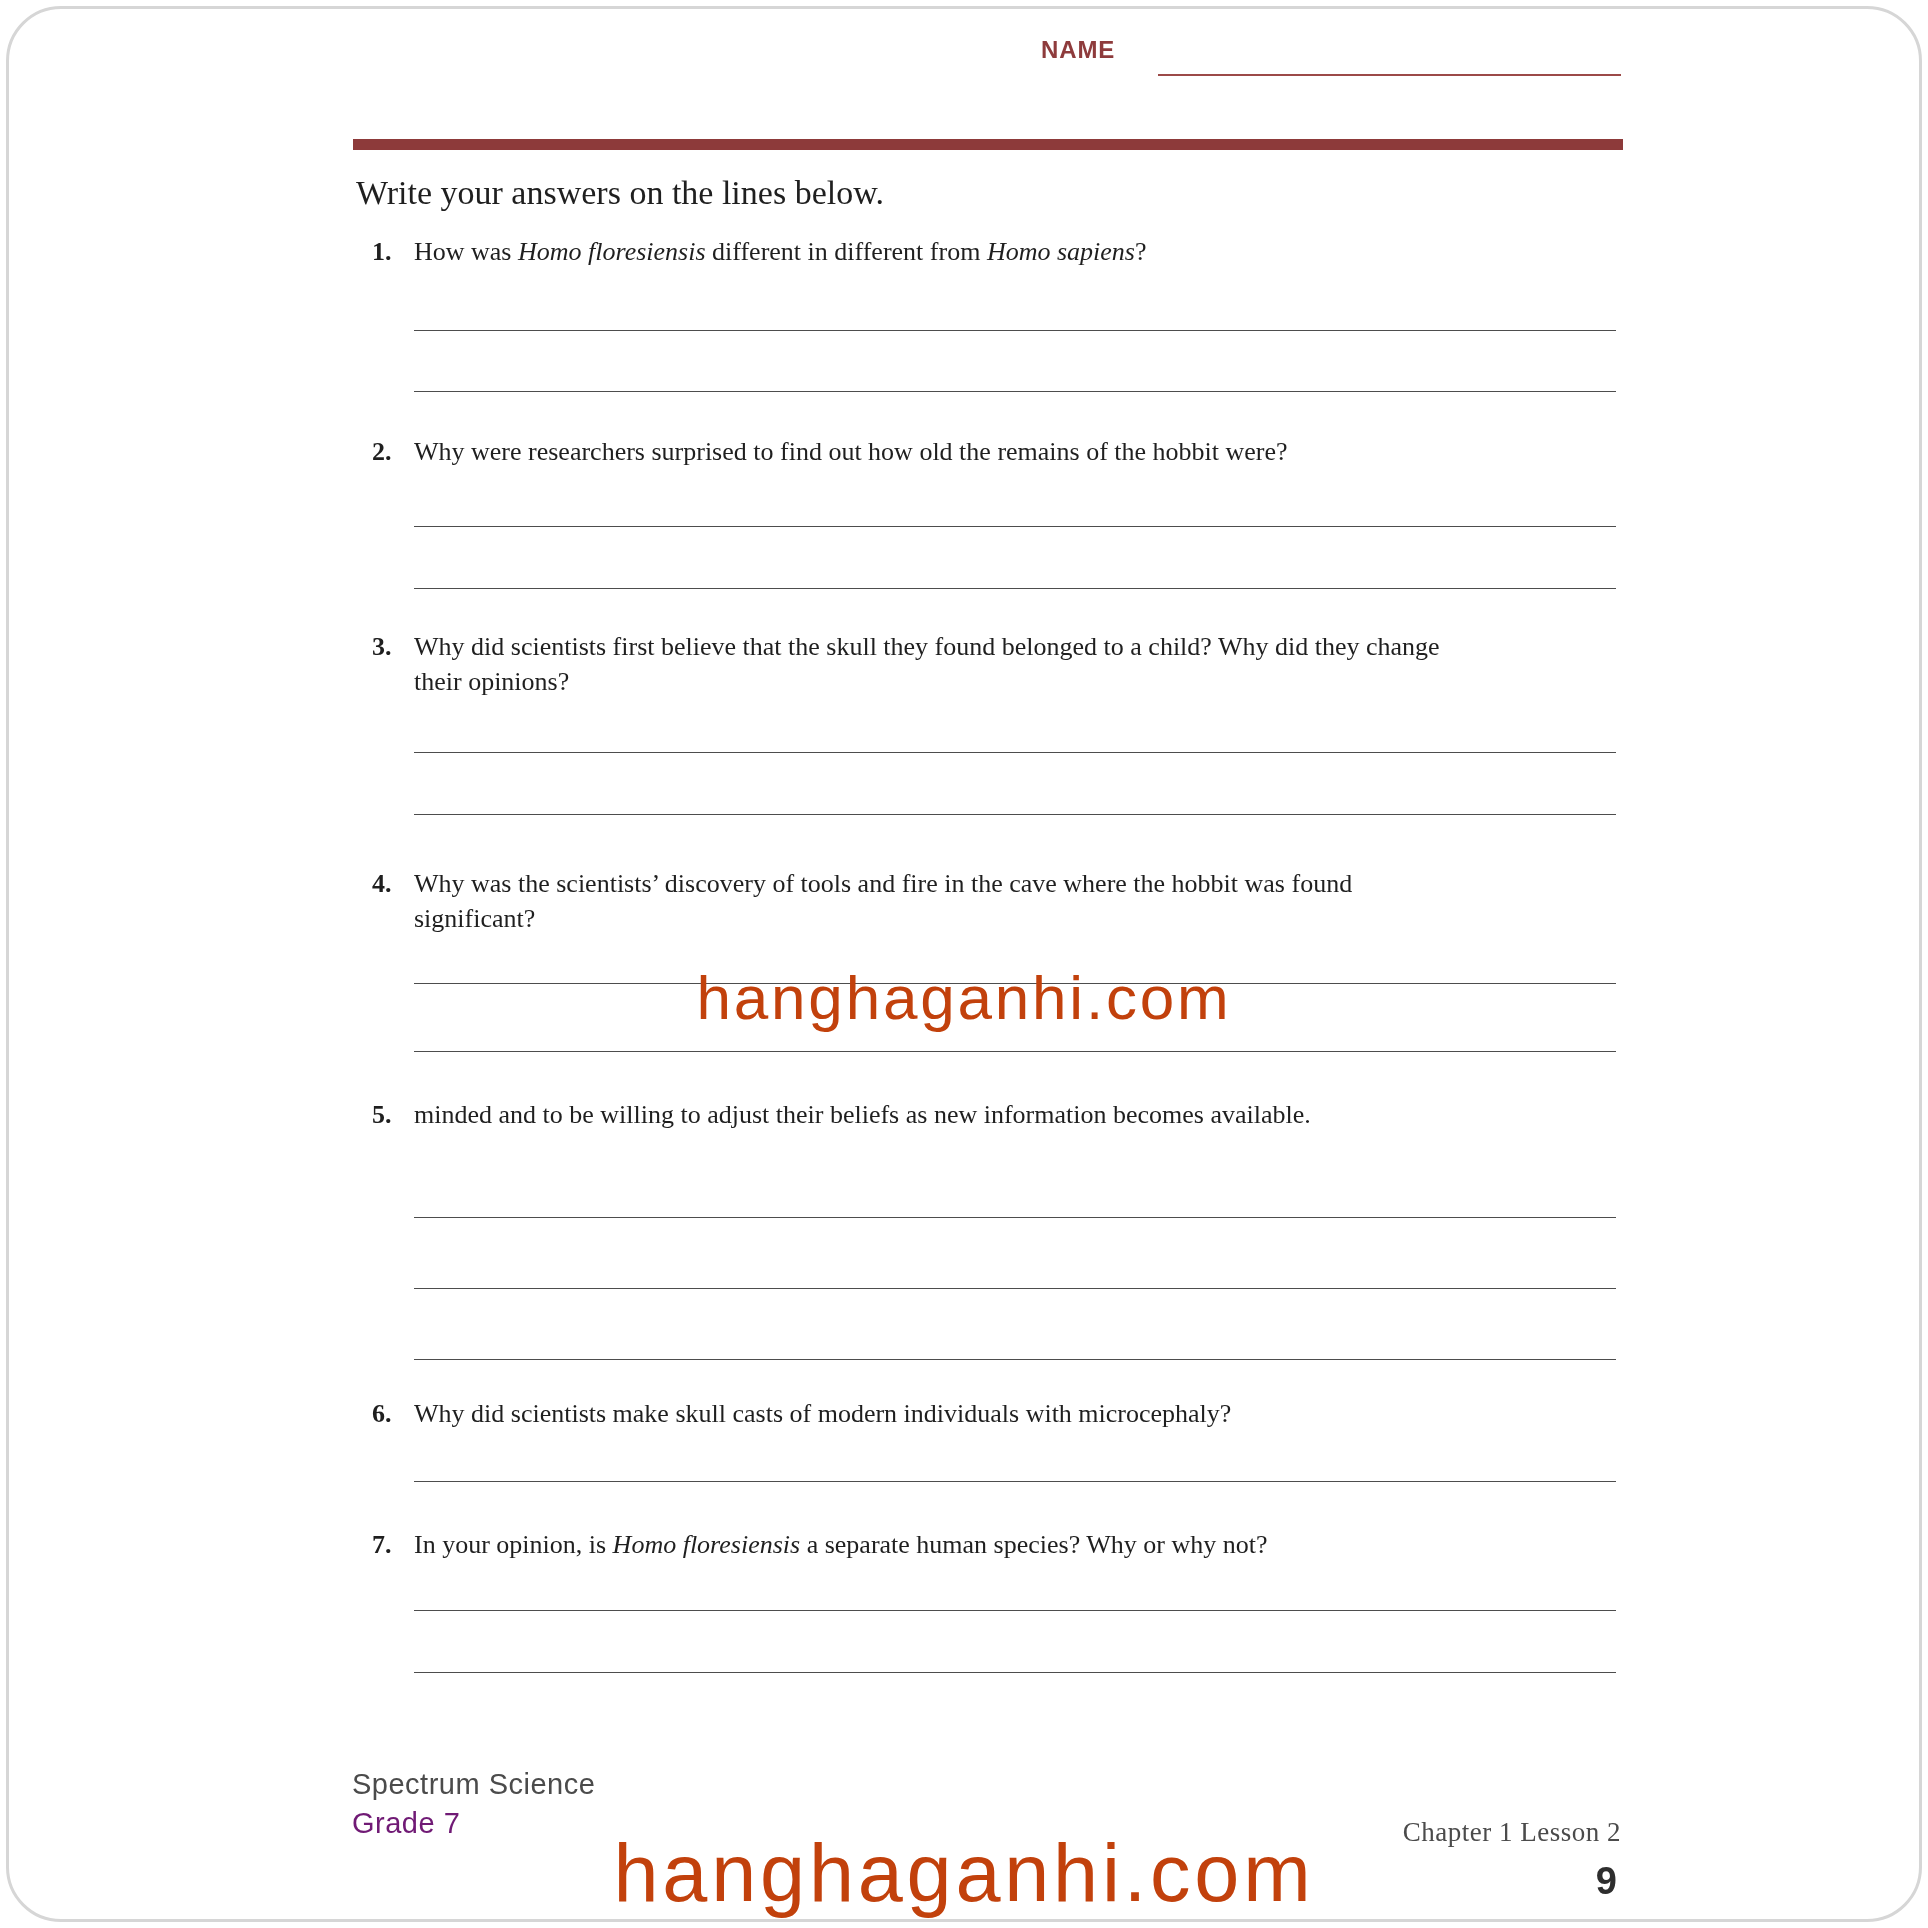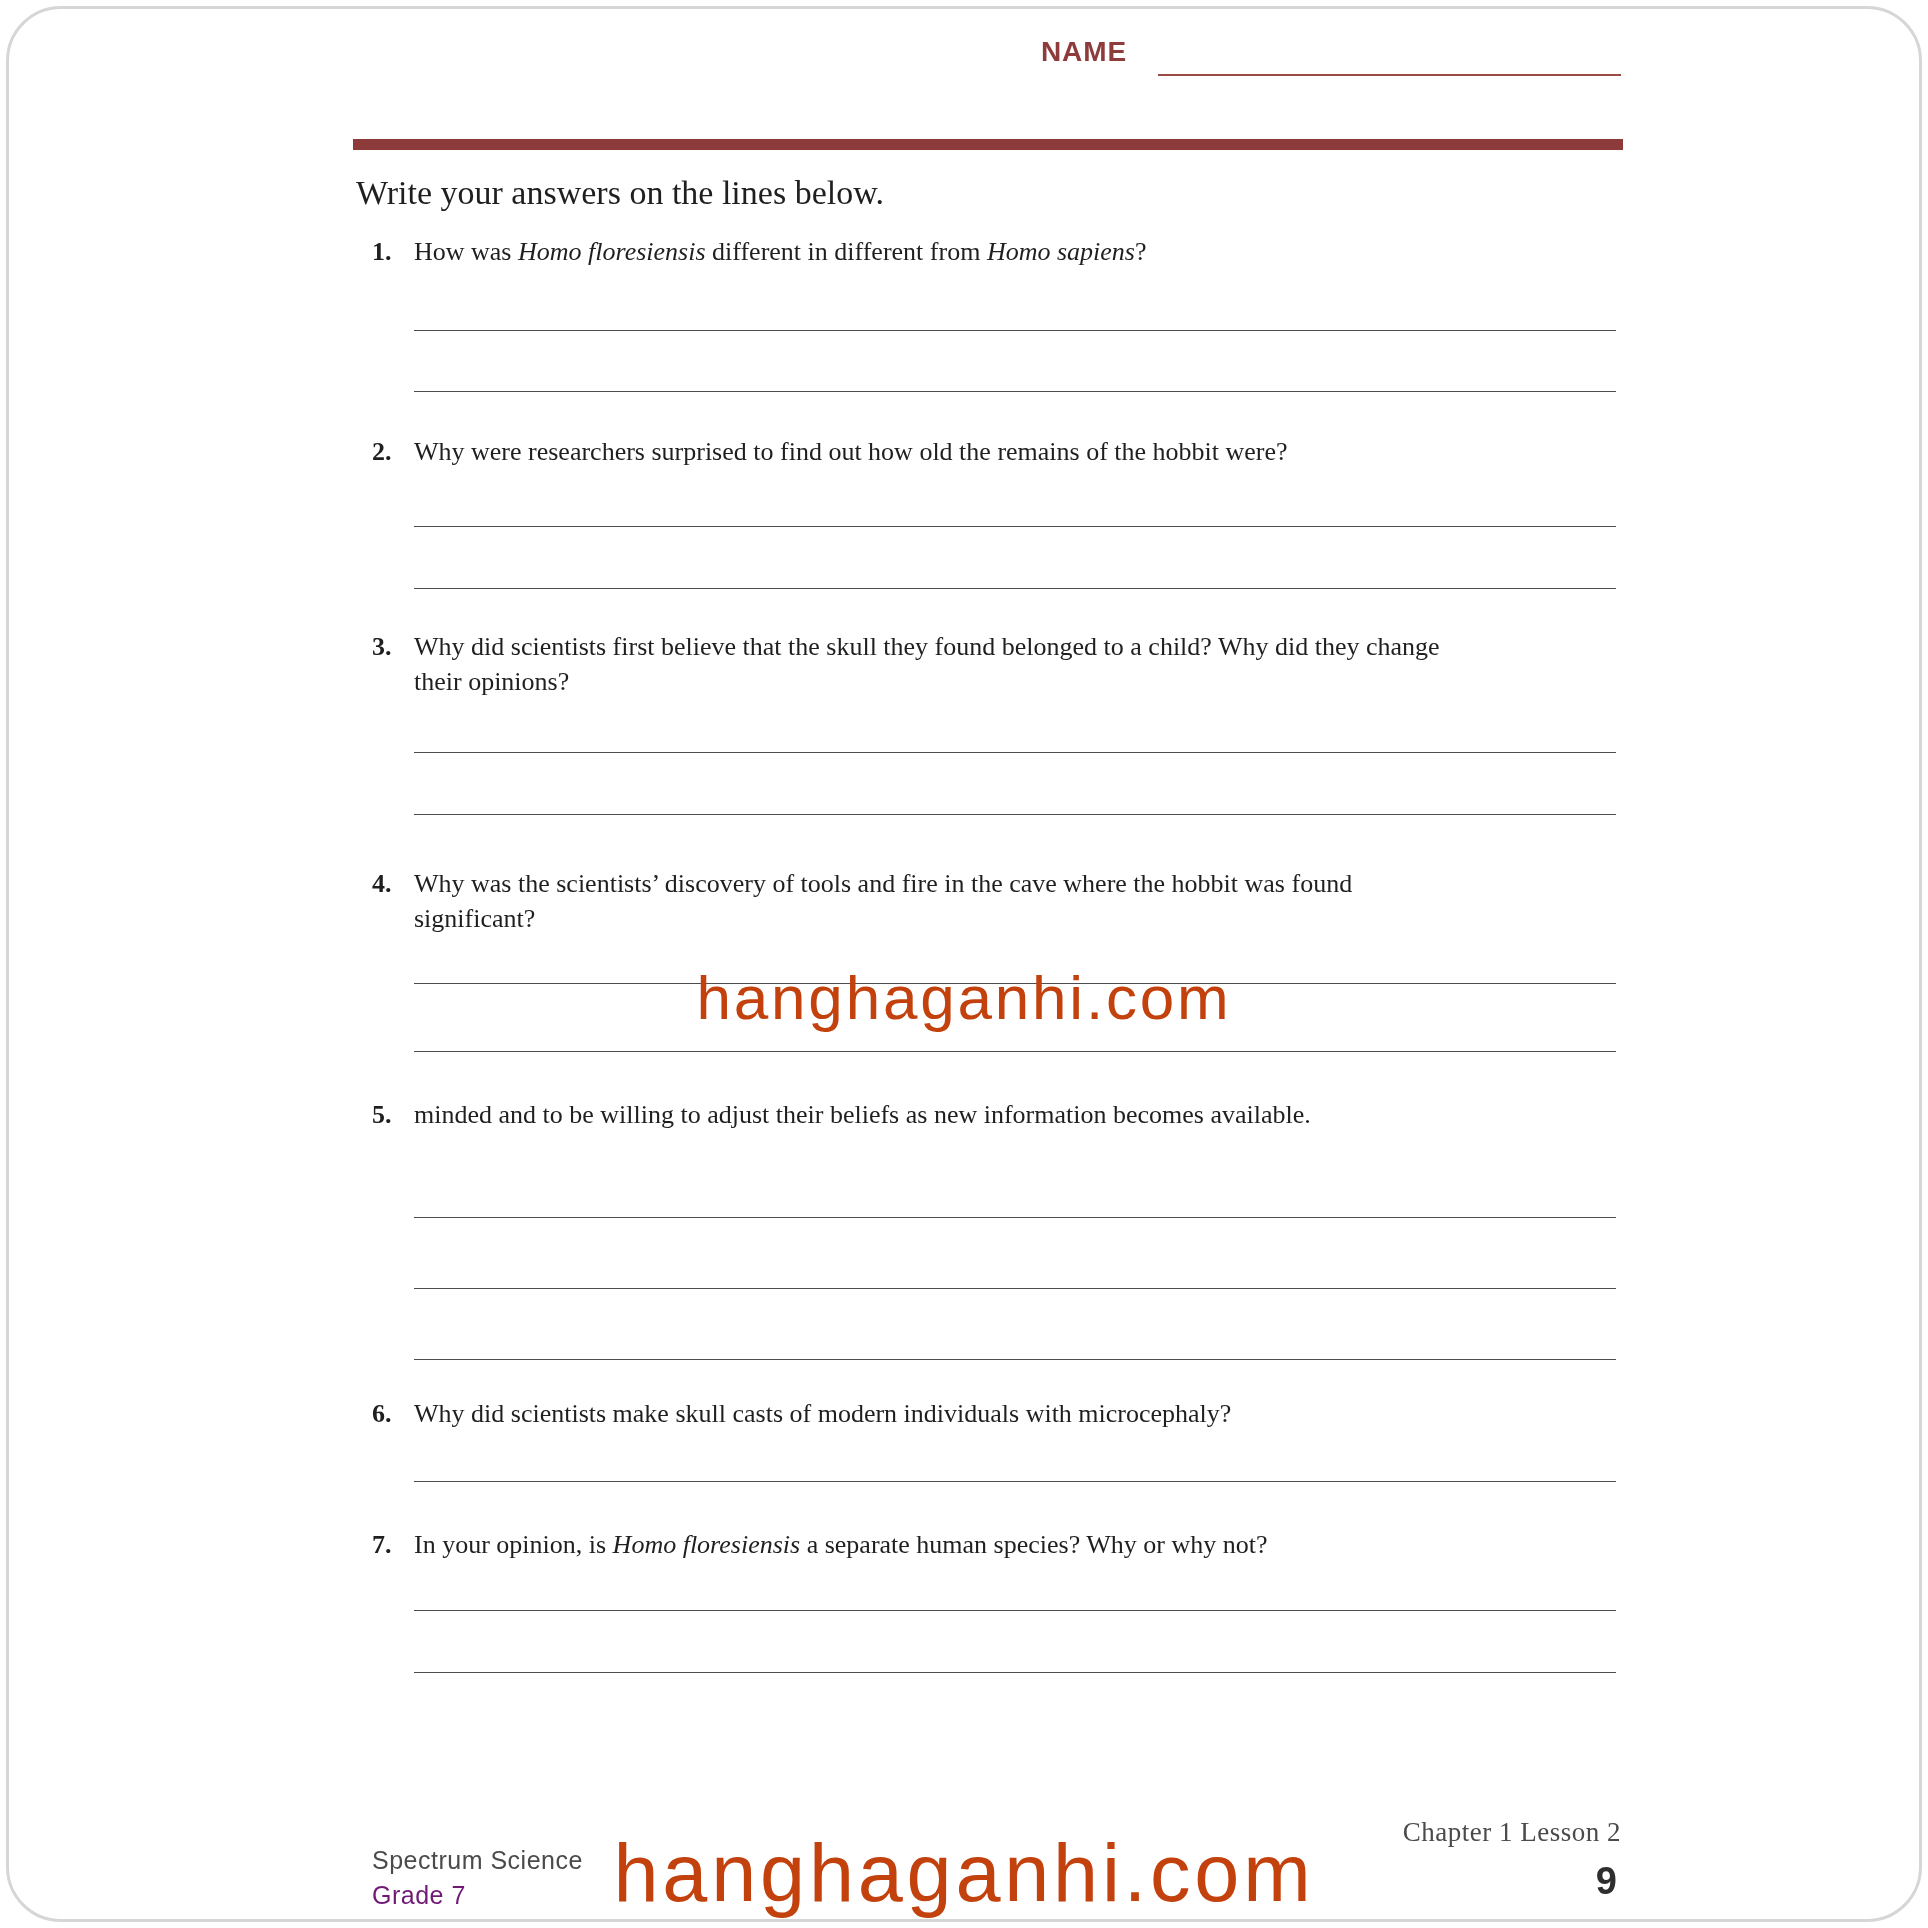--- a/index.html
+++ b/index.html
@@ -3,21 +3,21 @@
 <meta charset="utf-8">
 <style>
   html,body{margin:0;padding:0;background:#ffffff;}
   .page{position:relative;width:1928px;height:1928px;background:#ffffff;overflow:hidden;
         font-family:"Liberation Serif","DejaVu Serif",serif;color:#1f1f1f;}
   .frame{position:absolute;inset:5.6px;border:3.8px solid #d6d6d6;border-radius:55px;pointer-events:none;}
 
   
   .name-row{position:absolute;top:36px;left:1041px;width:580px;height:43px;}
   .name-label{font-family:"Liberation Sans","DejaVu Sans",sans-serif;font-weight:bold;
-              font-size:28px;letter-spacing:0.9px;color:#8e3b3c;}
+              font-size:24px;letter-spacing:0.9px;color:#8e3b3c;}
   .name-line{position:absolute;left:117px;top:38px;width:463px;height:0;border-bottom:2.8px solid #9c4a48;}
 
   
   .rule{position:absolute;top:139px;left:353px;width:1270px;height:11.3px;background:#8d3a3a;}
 
   .instruction{position:absolute;top:175px;left:356px;font-size:34px;line-height:35px;}
 
   
   .question{position:absolute;left:353px;width:1281px;display:flex;align-items:flex-start;}
   .qnum{display:inline-block;width:42px;margin-left:19px;font-weight:bold;font-size:26px;line-height:35px;flex:0 0 auto;}
@@ -28,22 +28,22 @@
   
   .aline{position:absolute;left:414px;width:1202px;height:0;border-top:1.9px solid #4d4d4d;}
 
   
   .wm{position:absolute;left:0;width:100%;text-align:center;
       font-family:"Liberation Sans","DejaVu Sans",sans-serif;color:#c2410c;}
   .wm-mid{top:962px;font-size:62px;letter-spacing:2.8px;}
   .wm-bottom{top:1827px;font-size:81px;letter-spacing:3.8px;font-weight:500;}
 
   
-  .footer-left{position:absolute;left:352px;top:1846px;
-      font-family:"Liberation Sans","DejaVu Sans",sans-serif;font-size:25px;letter-spacing:0.5px;margin-left:20px;}
+  .footer-left{position:absolute;left:352px;top:1768px;
+      font-family:"Liberation Sans","DejaVu Sans",sans-serif;font-size:29px;letter-spacing:0.5px;}
   .footer-series{color:#4b4b4b;}
   .footer-grade{color:#701a75;margin-top:5.6px;}
   .footer-right{position:absolute;right:307px;top:1817px;text-align:right;
       font-family:Liberation Serif, serif;font-size:27px;letter-spacing:0.5px;color:#4b4b4b;}
   .page-number{position:absolute;right:311px;top:1860px;
       font-family:"Liberation Sans","DejaVu Sans",sans-serif;font-size:38px;font-weight:bold;color:#2e2e2e;}
 </style>
 </head>
 <body>
 

